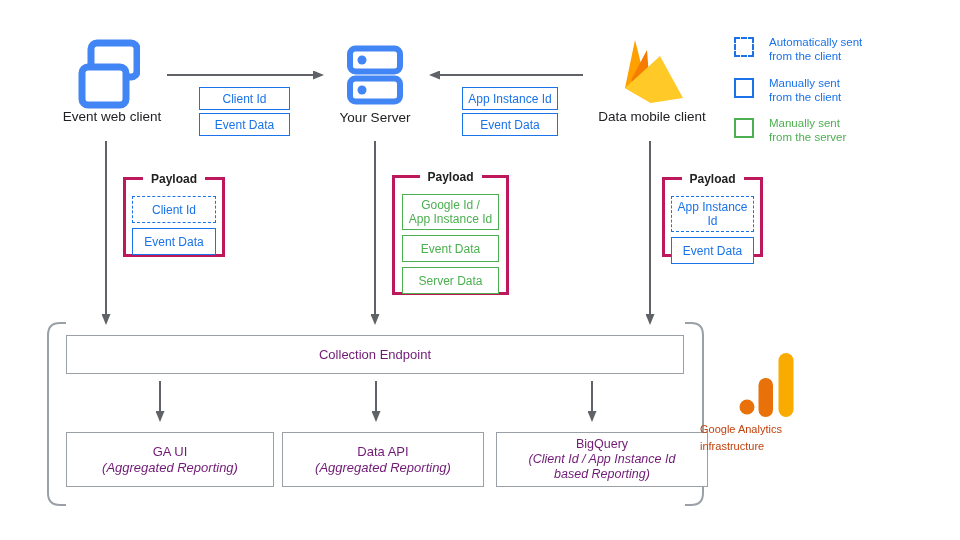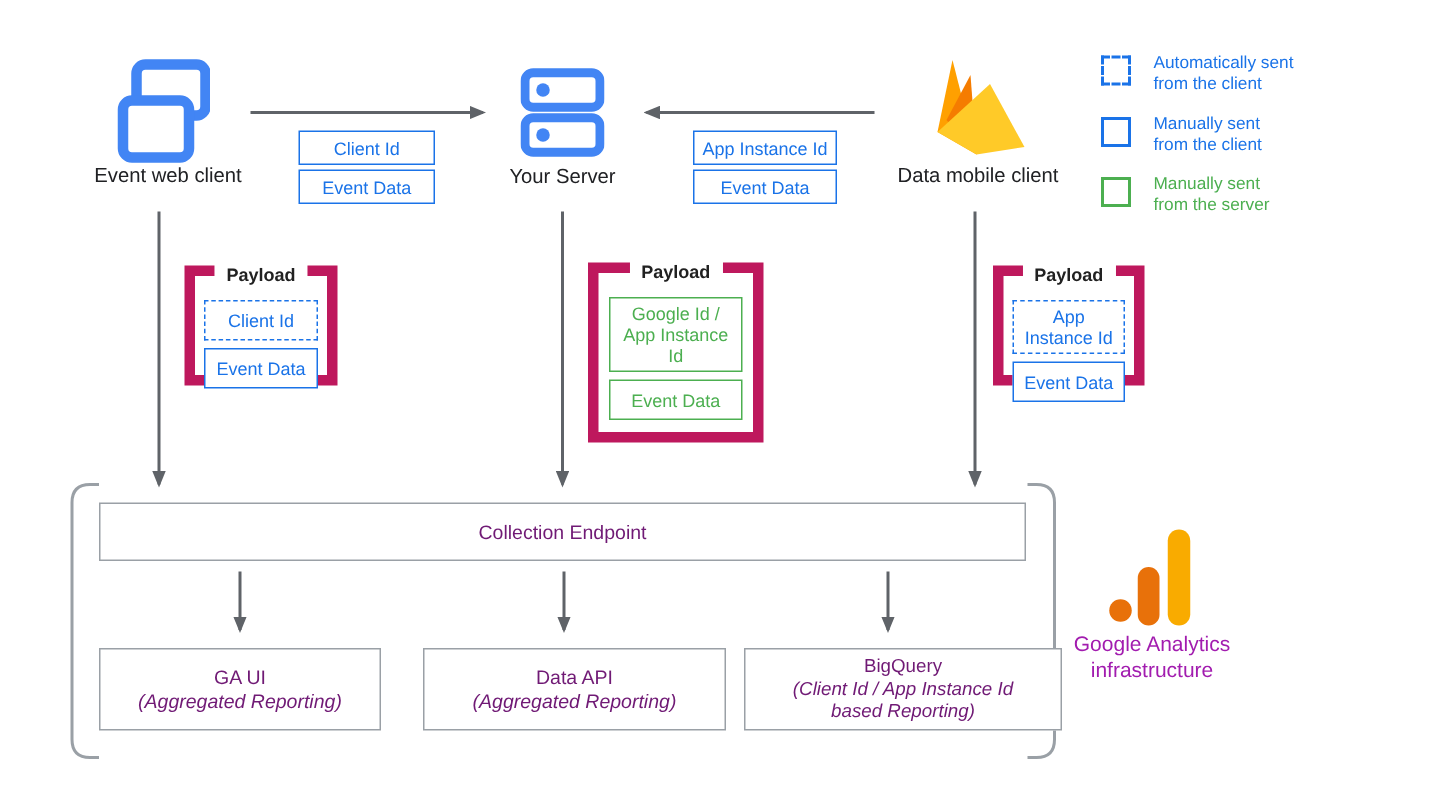--- a/index.html
+++ b/index.html
@@ -6,21 +6,21 @@
   html,body { margin:0; padding:0; background:#fff; font-family:"Liberation Sans", sans-serif; }
   .canvas { position:relative; width:960px; height:540px; background:#fff; overflow:hidden; }
   .abs { position:absolute; }
   svg { display:block; }
 
   .node-label { position:absolute; font-size:13.5px; font-weight:500; color:#202124; text-align:center; }
 
   .edge-box { position:absolute; border:1.5px solid #1A73E8; background:#fff; color:#1A73E8;
               font-size:12px; font-weight:500; display:flex; align-items:center; justify-content:center; }
 
-  .payload { position:absolute; border:7px solid #be185d; background:#fff; }
+  .payload { position:absolute; border:3px solid #be185d; background:#fff; }
   .payload-title { position:absolute; top:-8px; left:50%; transform:translateX(-50%); background:#fff;
                    padding:0 8px; font-size:12px; font-weight:700; color:#212121; white-space:nowrap; }
   .payload-items { position:absolute; left:6px; right:6px; top:16px; display:flex; flex-direction:column; gap:5px; }
   .payload-item { border:1.5px solid; background:#fff; min-height:27px; display:flex; align-items:center;
                   justify-content:center; text-align:center; font-size:12px; font-weight:500;
                   white-space:pre-line; line-height:14px; padding:3px 2px; }
   .item-dashed-blue { border-style:dashed; border-color:#1A73E8; color:#1A73E8; }
   .item-solid-blue  { border-style:solid;  border-color:#1A73E8; color:#1A73E8; }
   .item-solid-green { border-style:solid;  border-color:#4CAF50; color:#4CAF50; }
 
@@ -30,22 +30,22 @@
   .swatch-green  { border-color:#4CAF50; }
   .legend-text { font-size:11.5px; font-weight:400; line-height:14px; color:#1A73E8; white-space:pre-line; }
   .legend-text-green { color:#4CAF50; }
 
   .infra-box { position:absolute; border:1px solid #9AA0A6; background:#fff; color:#701a75;
                display:flex; flex-direction:column; align-items:center; justify-content:center;
                text-align:center; font-size:13px; line-height:16px; }
   .infra-box .sub { font-style:italic; white-space:pre-line; }
   .bq { font-size:12.5px; line-height:15px; }
 
-  .ga-caption { position:absolute; left:700px; top:421px; width:136px; text-align:center;
-                font-size:14px; line-height:17px; color:#a21caf; white-space:pre-line; }
+  .ga-caption { position:absolute; left:700px; top:421px; width:136px; text-align:left;
+                font-size:11px; line-height:17px; color:#c2410c; white-space:pre-line; }
 </style>
 </head>
 <body>
 
 <div class="canvas">
 
   <svg class="abs" style="left:0;top:0;" width="960" height="540" viewBox="0 0 960 540">
     <defs>
       <marker id="ah" markerWidth="11" markerHeight="9" refX="9" refY="4.5" orient="auto" markerUnits="userSpaceOnUse">
         <path d="M0,0 L11,4.5 L0,9 Z" fill="#5F6368"></path>
@@ -117,36 +117,37 @@
       <div class="payload-item item-solid-blue">Event Data</div>
     </div>
   </div>
 
   <div class="payload" style="left:392px;top:175px;width:117px;height:120px;">
     <div class="payload-title">Payload</div>
     <div class="payload-items" style="left:7px;right:7px;">
       <div class="payload-item item-solid-green">Google Id /
 App Instance Id</div>
       <div class="payload-item item-solid-green">Event Data</div>
+      <div class="payload-item item-solid-green">Server Data</div>
     </div>
   </div>
 
   <div class="payload" style="left:662px;top:177px;width:101px;height:80px;">
     <div class="payload-title">Payload</div>
     <div class="payload-items">
       <div class="payload-item item-dashed-blue">App Instance Id</div>
       <div class="payload-item item-solid-blue">Event Data</div>
     </div>
   </div>
 
   <div class="infra-box" style="left:66px;top:335px;width:618px;height:39px;">
     <div>Collection Endpoint</div>
   </div>
 
-  <div class="infra-box" style="left:66px;top:432px;width:188px;height:55px;">
+  <div class="infra-box" style="left:66px;top:432px;width:208px;height:55px;">
     <div>GA UI</div>
     <div class="sub">(Aggregated Reporting)</div>
   </div>
   <div class="infra-box" style="left:282px;top:432px;width:202px;height:55px;">
     <div>Data API</div>
     <div class="sub">(Aggregated Reporting)</div>
   </div>
   <div class="infra-box bq" style="left:496px;top:432px;width:212px;height:55px;">
     <div>BigQuery</div>
     <div class="sub">(Client Id / App Instance Id

